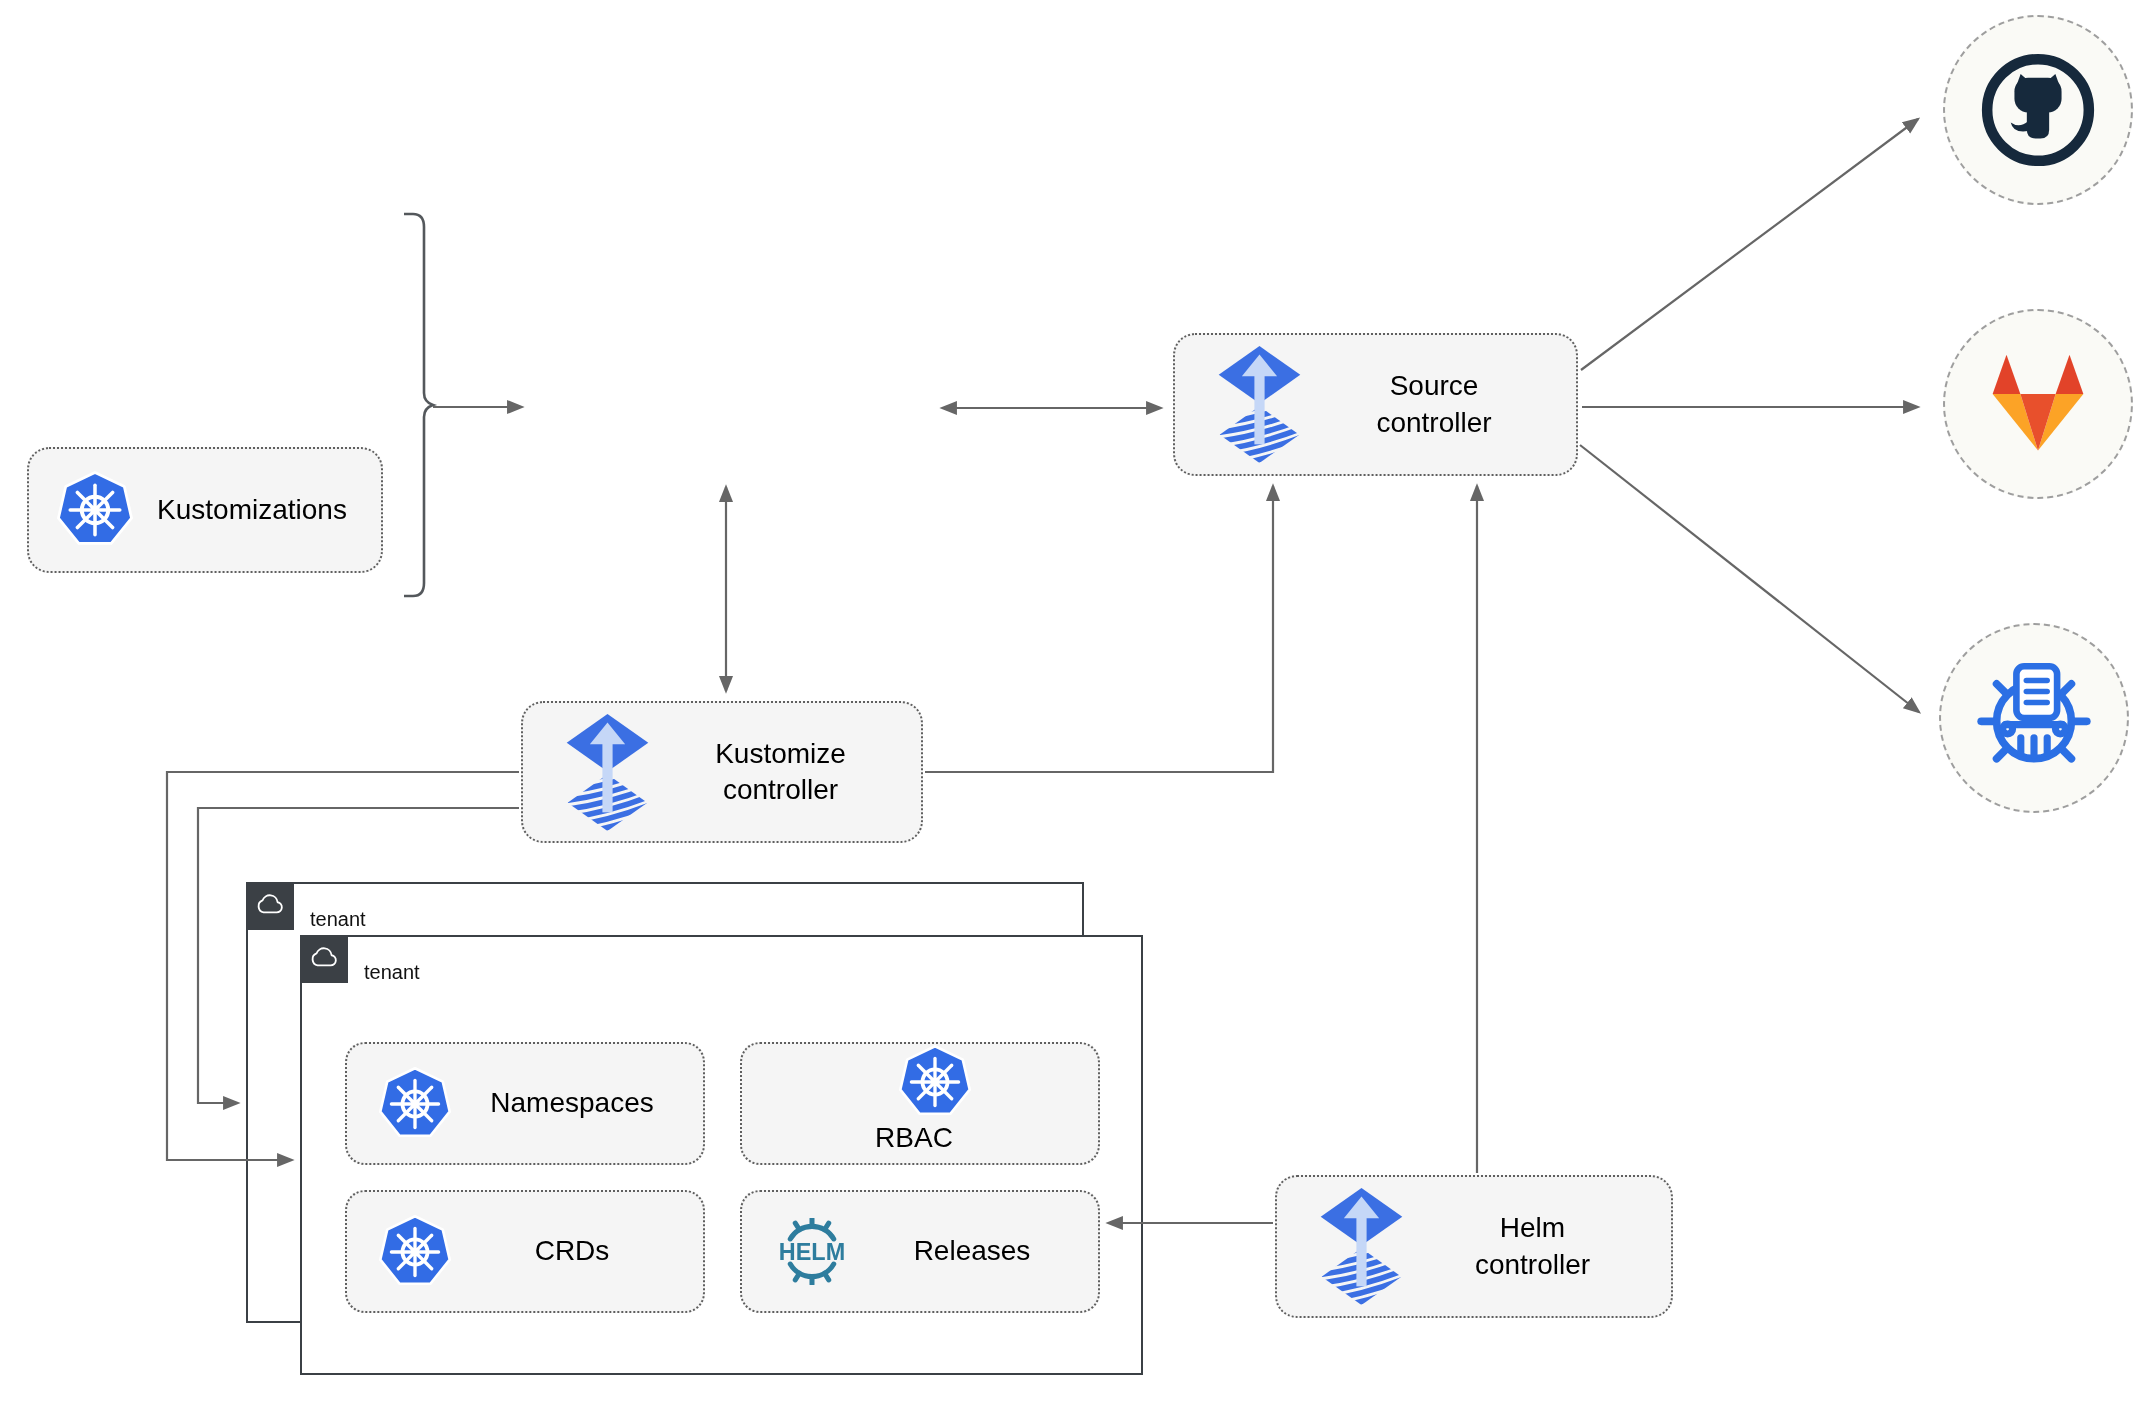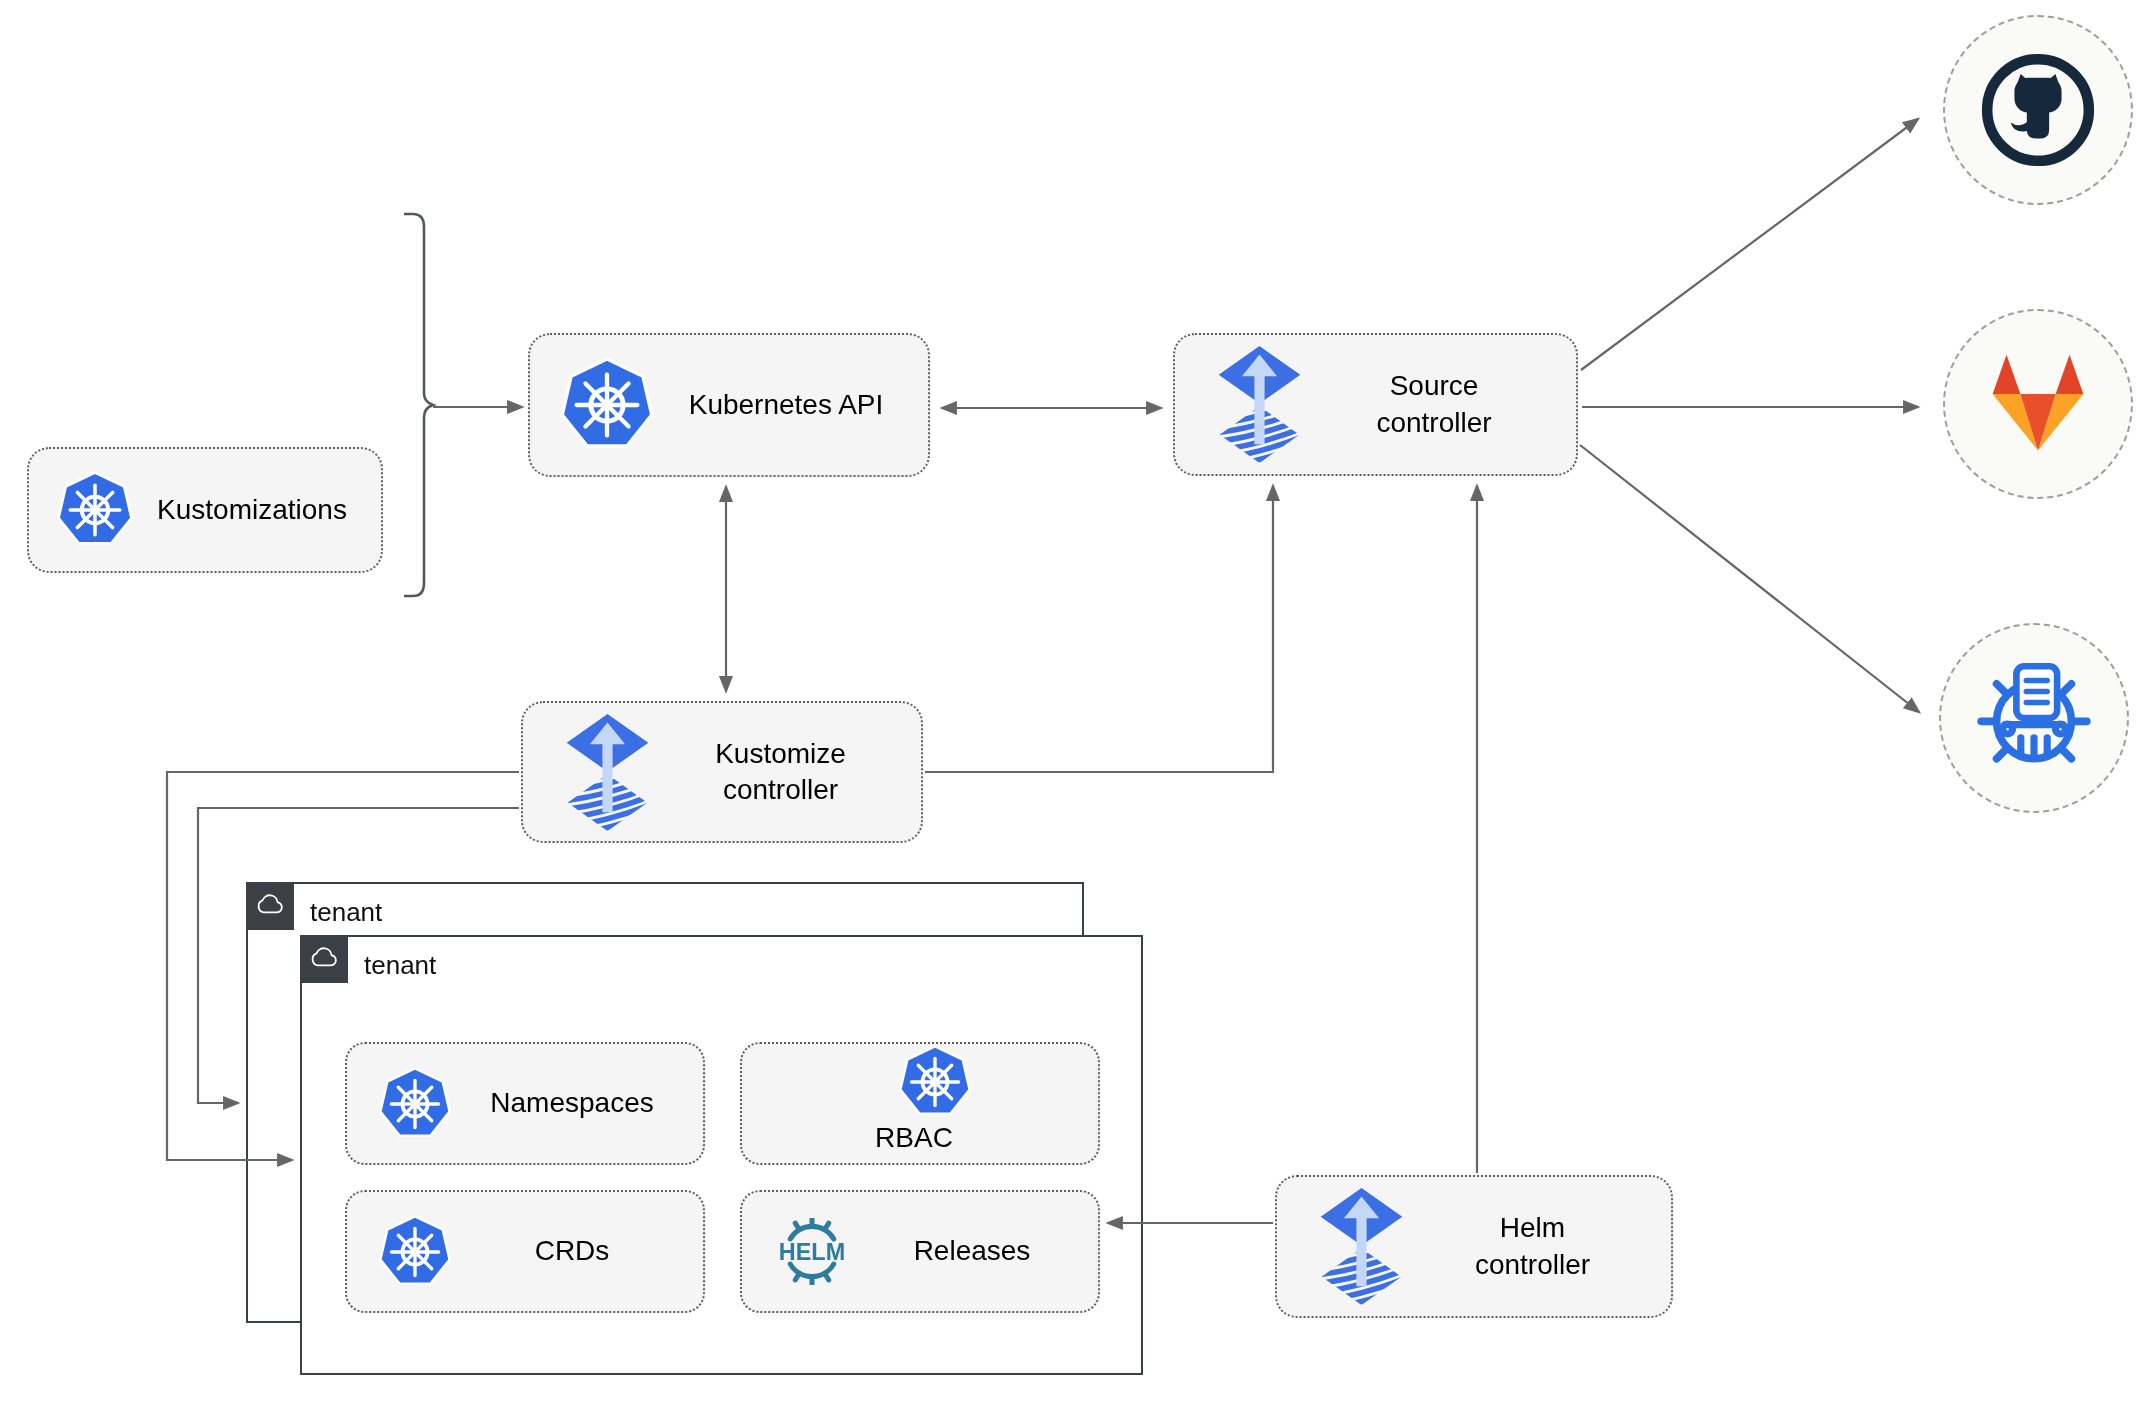--- a/index.html
+++ b/index.html
@@ -10,22 +10,22 @@
   .node{position:absolute;background:#F5F5F5;border:2px dotted #5f5f5f;border-radius:22px;
         display:flex;align-items:center;box-sizing:border-box;z-index:3;}
   .node .icon{flex:0 0 auto;display:flex;align-items:center;justify-content:center;}
   .node .node-label{flex:1;text-align:center;font-size:28px;color:#000;line-height:1.3;
         white-space:pre-line;padding-right:12px;}
 
   
   .tenant{position:absolute;background:#ffffff;border:2.5px solid #3B4045;box-sizing:border-box;}
   .tenant-badge{position:absolute;left:-2.5px;top:-2.5px;width:48px;height:48px;background:#3B4045;
         display:flex;align-items:center;justify-content:center;}
-  .tenant-label{position:absolute;left:62px;top:5px;height:48px;line-height:46px;
-        font-size:26px;color:#111;}
+  .tenant-label{position:absolute;left:62px;top:12px;height:48px;line-height:46px;
+        font-size:20px;color:#111;}
 
   
   .remote-circle{position:absolute;width:190px;height:190px;border-radius:50%;
         border:2.5px dashed #9E9E9E;background:#FAFAF6;display:flex;align-items:center;
         justify-content:center;box-sizing:border-box;z-index:2;}
 
   .wires{position:absolute;left:0;top:0;z-index:5;pointer-events:none;}
   .defs-hidden{position:absolute;width:0;height:0;overflow:hidden;}
 </style>
 </head>
@@ -141,28 +141,20 @@
 
   <div class="node" style="left:27px;top:447px;width:356px;height:126px;">
     <span class="icon" style="margin-left:26px">
       <svg width="80" height="80">
           <use href="#sym-k8s"></use>
         </svg>
       </span>
     <span class="node-label">Kustomizations</span>
   </div>
 
-  <div class="node" style="left:528px;top:333px;width:402px;height:144px;">
-    <span class="icon" style="margin-left:28px">
-      <svg width="98" height="98">
-          <use href="#sym-k8s"></use>
-        </svg>
-      </span>
-    <span class="node-label">Kubernetes API</span>
-  </div>
 
   <div class="node" style="left:1173px;top:333px;width:405px;height:143px;">
     <span class="icon" style="margin-left:40px">
       <svg width="89" height="121">
           <use href="#sym-flux"></use>
         </svg>
       </span>
     <span class="node-label">Source
 controller</span>
   </div>

